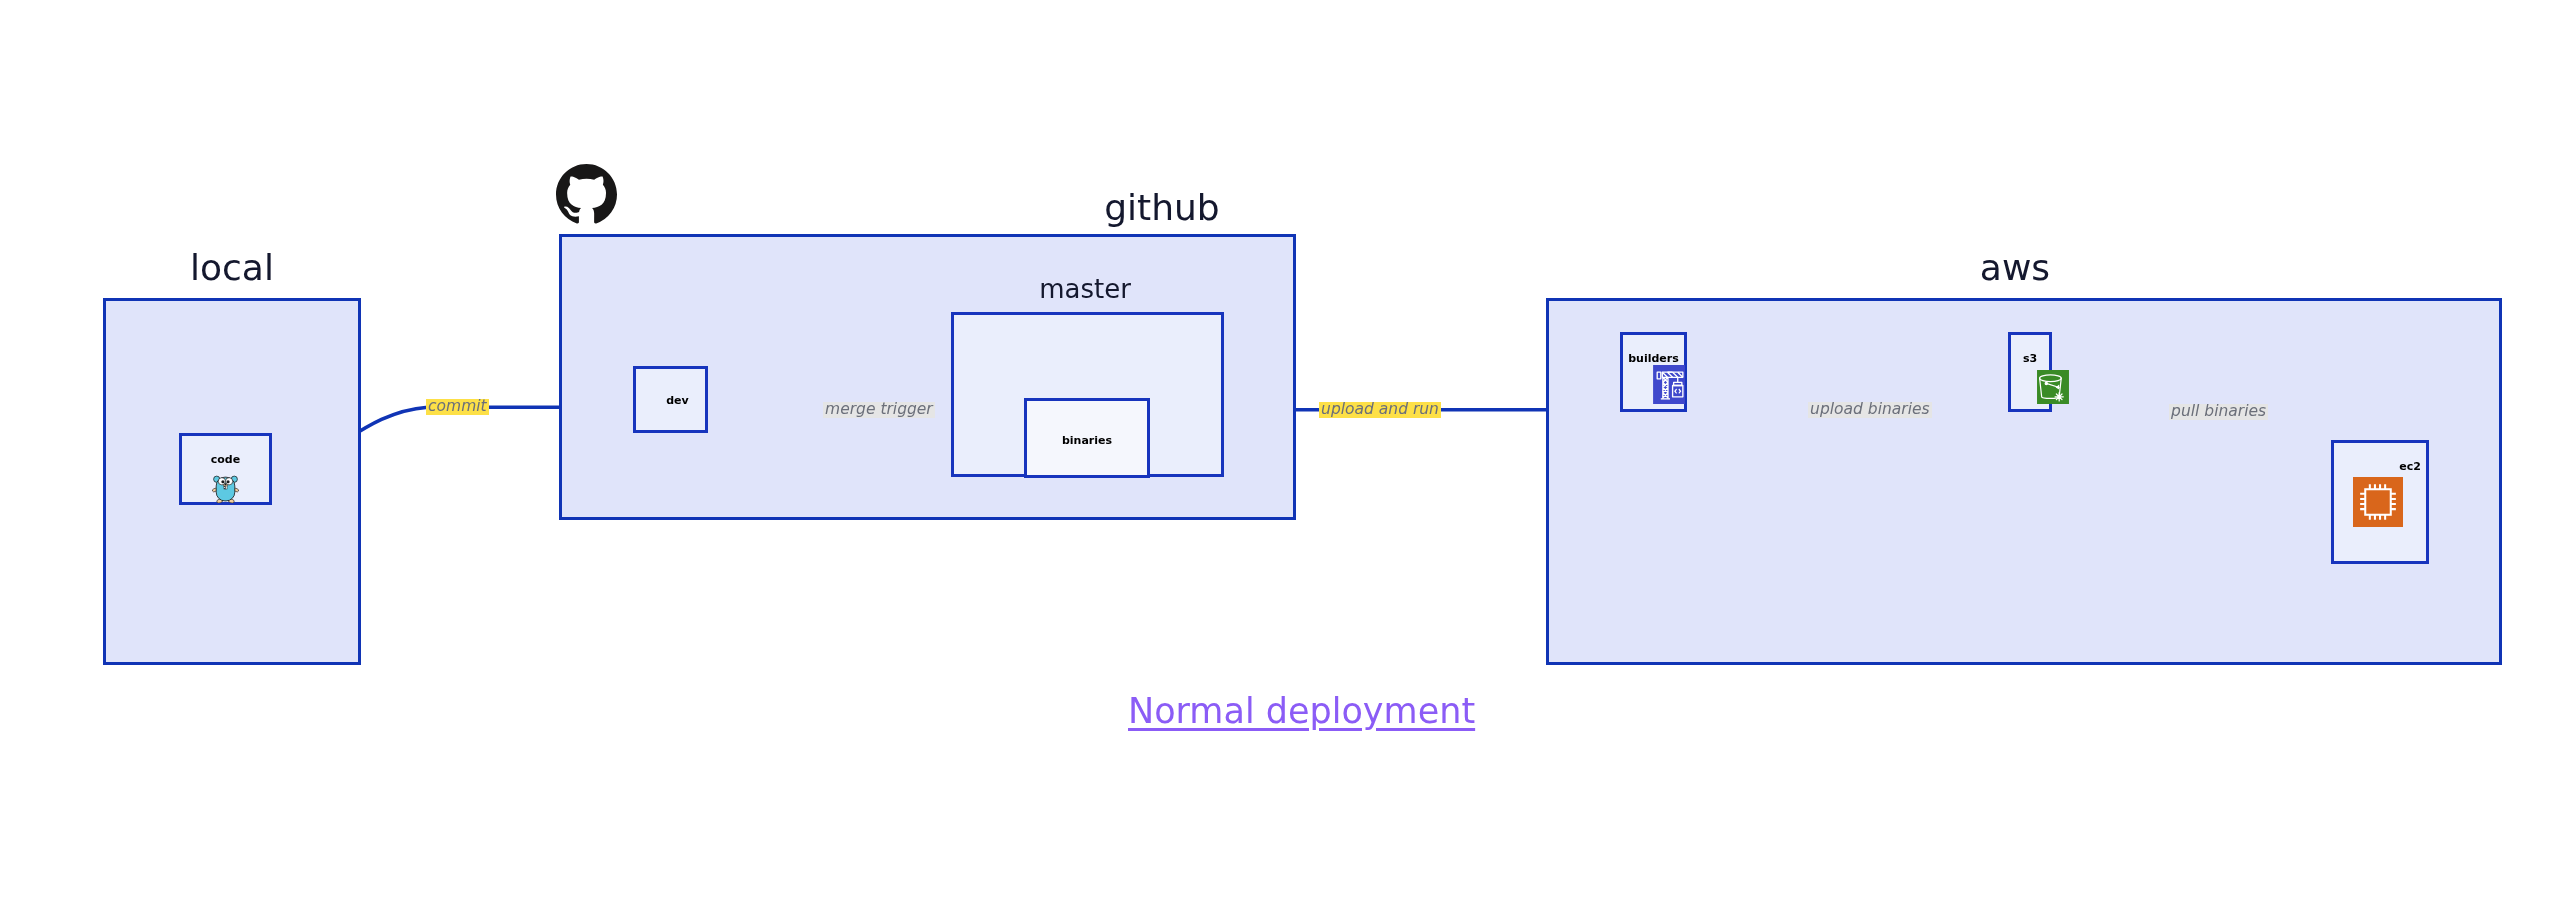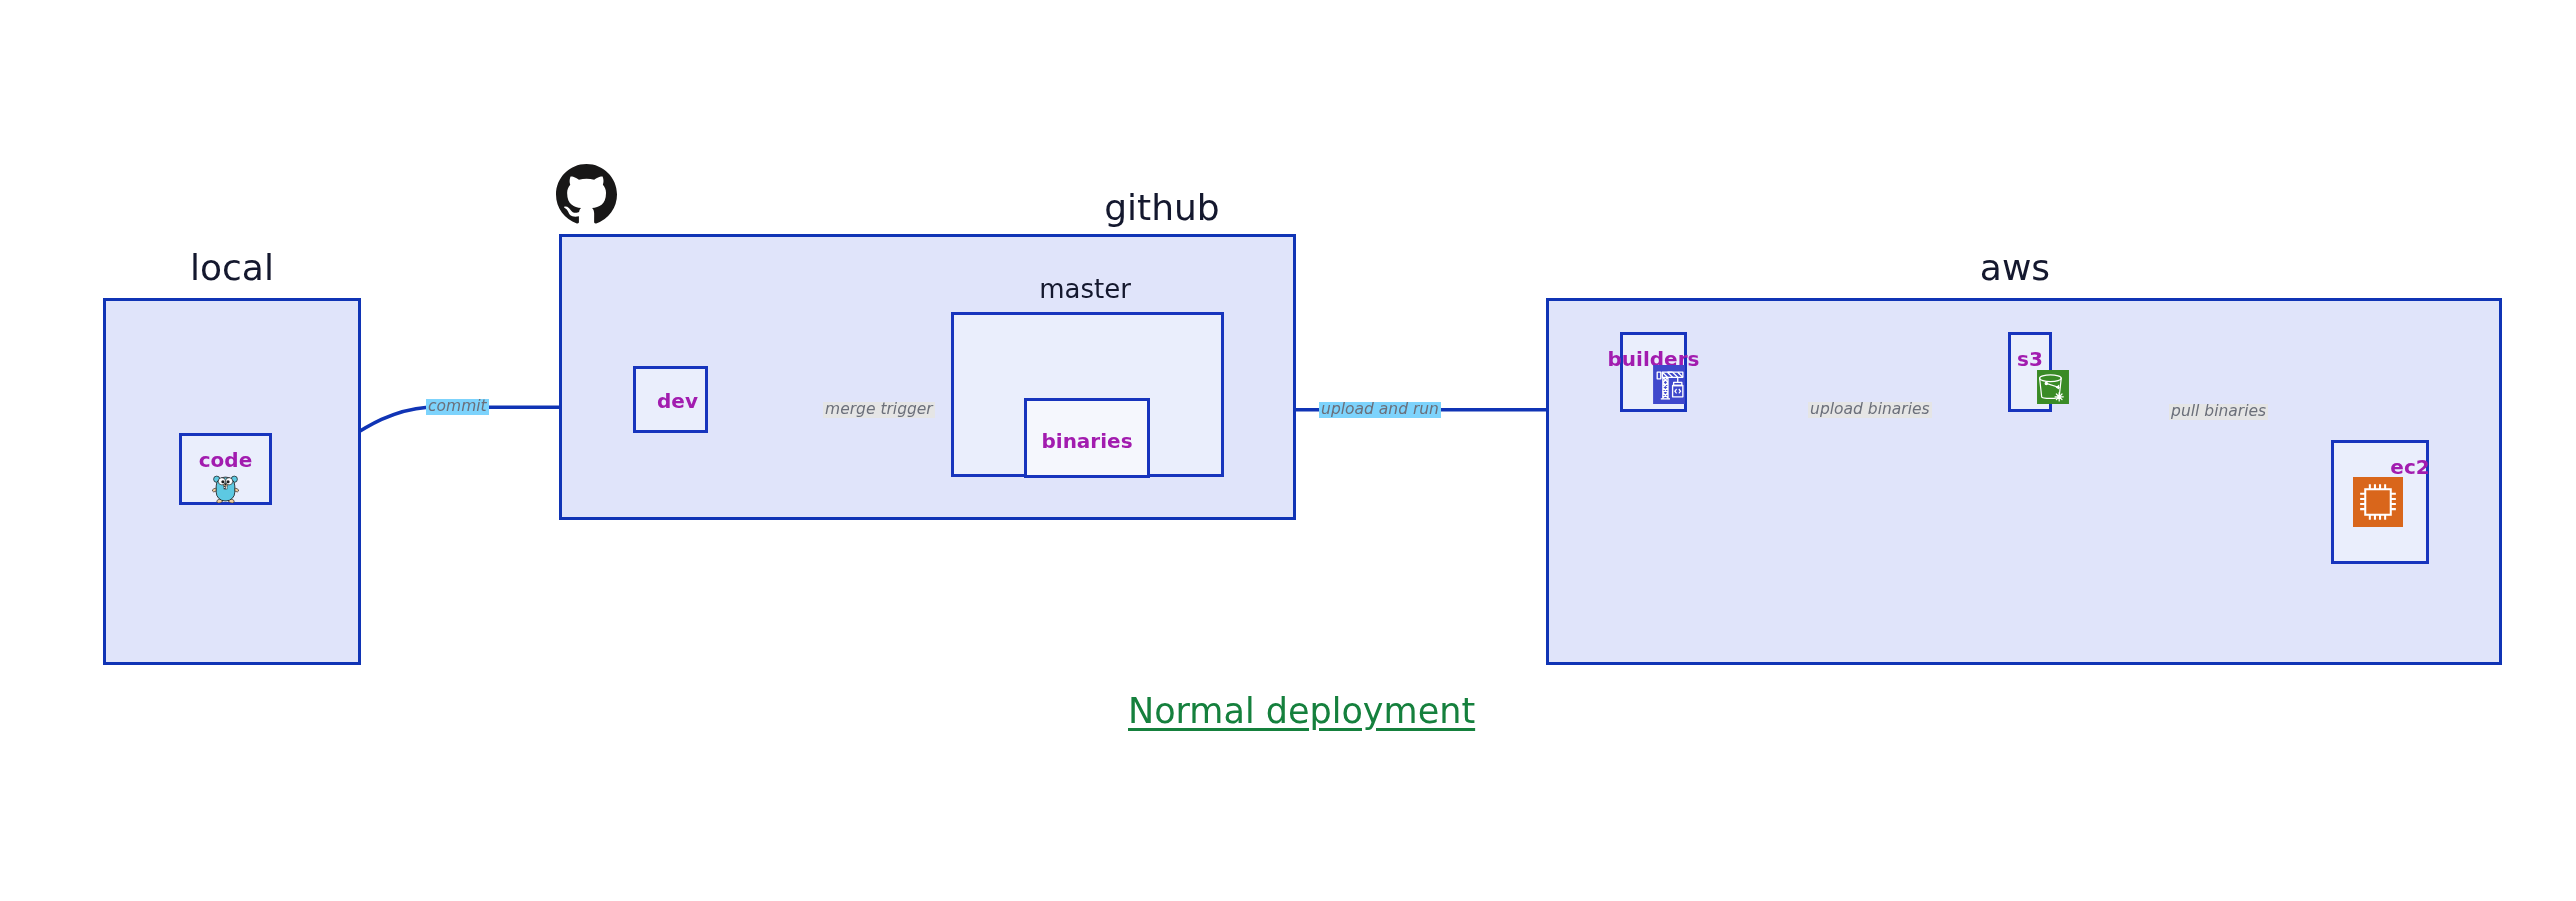--- a/index.html
+++ b/index.html
@@ -9,37 +9,37 @@
   #canvas{position:absolute;left:0;top:0;width:2604px;height:902px;}
 
   
   .group{position:absolute;background:#e0e4fa;border:3.1px solid #1034b5;box-sizing:border-box;}
   .group-label{position:absolute;color:#14182e;font-size:36px;line-height:32px;
                white-space:nowrap;text-align:center;}
 
   
   .node{position:absolute;background:#eaeefc;border:3.1px solid #1734bd;box-sizing:border-box;}
   .node.light{background:#f5f7fd;}
-  .node-label{position:absolute;left:0;right:0;text-align:center;color:#a21caf;
-              font-weight:bold;font-size:20px;line-height:16.5px;white-space:nowrap;}
+  .node-label{position:absolute;left:0;right:0;text-align:center;color:#000000;
+              font-weight:bold;font-size:11px;line-height:16.5px;white-space:nowrap;}
 
   
   .edge-label{position:absolute;color:#6b6f7a;font-style:italic;font-size:15.5px;
-              line-height:15.5px;white-space:nowrap;background:#7dd3fc;padding:0 2.1px;}
+              line-height:15.5px;white-space:nowrap;background:#fde047;padding:0 2.1px;}
   .edge-label.on-fill{background:#e5e5e5;}
 
   
   svg.layer{position:absolute;left:0;top:0;width:2604px;height:902px;overflow:visible;}
   svg.layer.under{z-index:1;}
   .group,.node{z-index:2;}
   .group-label,.node-label,.edge-label{z-index:6;}
   .iconbox{z-index:6;}
 
   
-  #title{position:absolute;color:#15803d;font-size:35px;line-height:35px;
+  #title{position:absolute;color:#8b5cf6;font-size:35px;line-height:35px;
          text-decoration:underline;text-underline-offset:5.2px;white-space:nowrap;z-index:7;}
 
   .iconbox{position:absolute;}
 </style>
 </head>
 <body>
 
 <div id="canvas">
 
   <svg class="layer under" viewBox="0 0 5054 1750">

